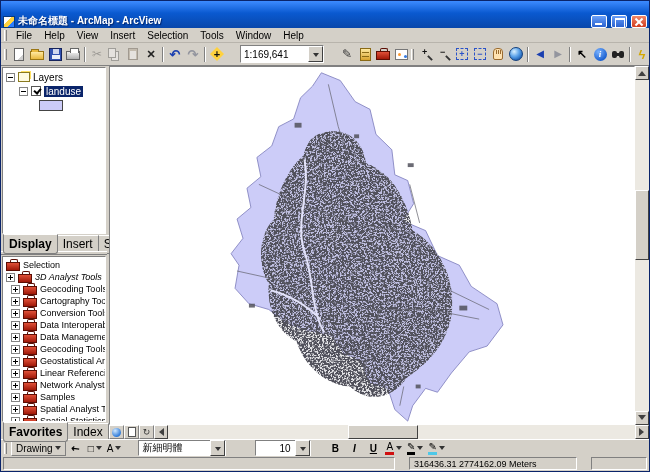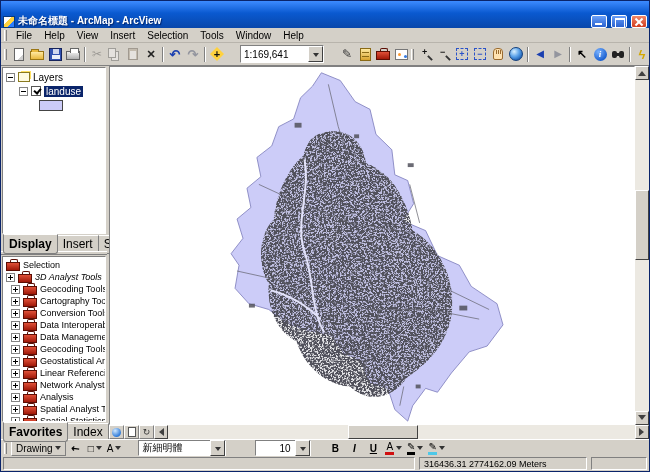--- a/index.html
+++ b/index.html
@@ -126,21 +126,21 @@
   .fc-a{border-bottom:3px solid #d01010;line-height:1;padding:0 1px;}
   .lc-g{border-bottom:3px solid #000;line-height:1;}
   .flc-g{border-bottom:3px solid #4dc8e8;line-height:1;}
   .font-combo{width:88px;height:16px;}
   .size-combo{width:56px;height:16px;padding-left:20px;}
   .biu{font-weight:bold;font-family:"Liberation Serif",serif;}
   .biu.i{font-style:italic;}
   .biu.u{text-decoration:underline;}
 
   
-  .statusbar{height:15px;flex:none;display:flex;align-items:center;background:#d4d0c8;gap:4px;padding:1px 2px;}
+  .statusbar{height:15px;flex:none;display:flex;align-items:center;background:#d4d0c8;gap:14px;padding:1px 2px;}
   .status-seg{height:13px;border:1px solid;border-color:#808080 #fff #fff #808080;font-size:9px;display:flex;align-items:center;padding:0 4px;white-space:nowrap;overflow:hidden;}
   .status-left{flex:1;}
   .status-coords{width:168px;}
   .status-extra{width:56px;}
 </style>
 </head>
 <body>
 
 <div class="window">
 
@@ -350,21 +350,21 @@
                 <span class="tree-label">Linear Referencing Tools</span>
               </div>
               <div class="tree-row" style="padding-left: 8px;">
                 <span class="expander plus"></span>
                 <span class="tbx-icon"></span>
                 <span class="tree-label">Network Analyst Tools</span>
               </div>
               <div class="tree-row" style="padding-left: 8px;">
                 <span class="expander plus"></span>
                 <span class="tbx-icon"></span>
-                <span class="tree-label">Analysis</span>
+                <span class="tree-label">Samples</span>
               </div>
               <div class="tree-row" style="padding-left: 8px;">
                 <span class="expander plus"></span>
                 <span class="tbx-icon"></span>
                 <span class="tree-label">Spatial Analyst Tools</span>
               </div>
               <div class="tree-row" style="padding-left: 8px;">
                 <span class="expander plus"></span>
                 <span class="tbx-icon"></span>
                 <span class="tree-label">Spatial Statistics Tools</span>

